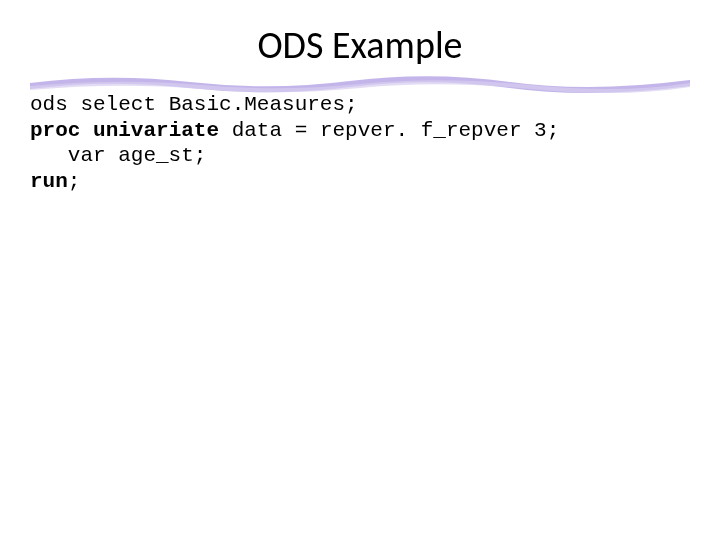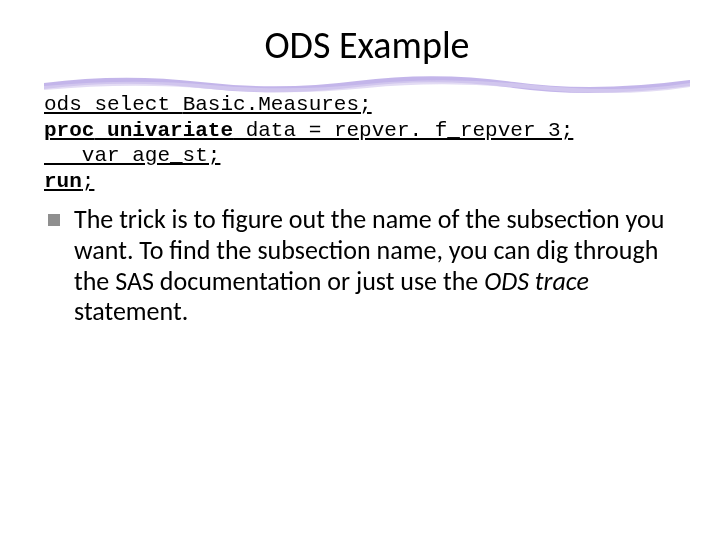--- a/index.html
+++ b/index.html
@@ -1,20 +1,20 @@
 <!DOCTYPE html>
 <html><head>
 <meta charset="utf-8">
 <style>
   * { margin: 0; padding: 0; box-sizing: border-box; }
   html, body { width: 720px; height: 540px; background: #fff; font-family: Calibri, "Segoe UI", Arial, sans-serif; color: #000; }
   .slide {
     width: 720px;
     height: 540px;
-    padding: 18px 30px 30px 44px;
+    padding: 18px 30px 30px 30px;
     position: relative;
   }
   .title {
     font-size: 38px;
     font-weight: 400;
     text-align: center;
     margin-bottom: 6px;
     margin-top: 4px;
   }
   .divider {
@@ -48,21 +48,20 @@
     flex: 0 0 12px;
   }
   .bullet .text { flex: 1; }
   .ods-statement { font-style: italic; }
   .code-block {
     font-family: "Courier New", Courier, monospace;
     font-size: 21px;
     line-height: 1.22;
     white-space: pre;
     margin: 4px 0 10px 0;
-    text-decoration: underline;
   }
   .kw { font-weight: bold; }
 </style>
 </head>
 <body>
 
 <div class="slide">
 
   <div class="title">ODS Example</div>
 
@@ -73,20 +72,14 @@
     </svg>
   </div>
 
 
 
   <div class="code-block"><span>ods select </span><span>Basic.Measures;</span>
 <span class="kw">proc</span><span> </span><span class="kw">univariate</span><span> data = repver. f_repver 3;</span>
 <span>   var age_st;</span>
 <span class="kw">run</span><span>;</span></div>
 
-  <div class="bullet">
-    <div class="marker"></div>
-    <div class="text">
-      <span>The trick is to figure out the name of the subsection you want.  To find the subsection name, you can dig through the SAS documentation or just use the </span><span class="ods-statement">ODS trace</span><span> statement.</span>
-    </div>
-  </div>
 
 </div>
 
 </body></html>

